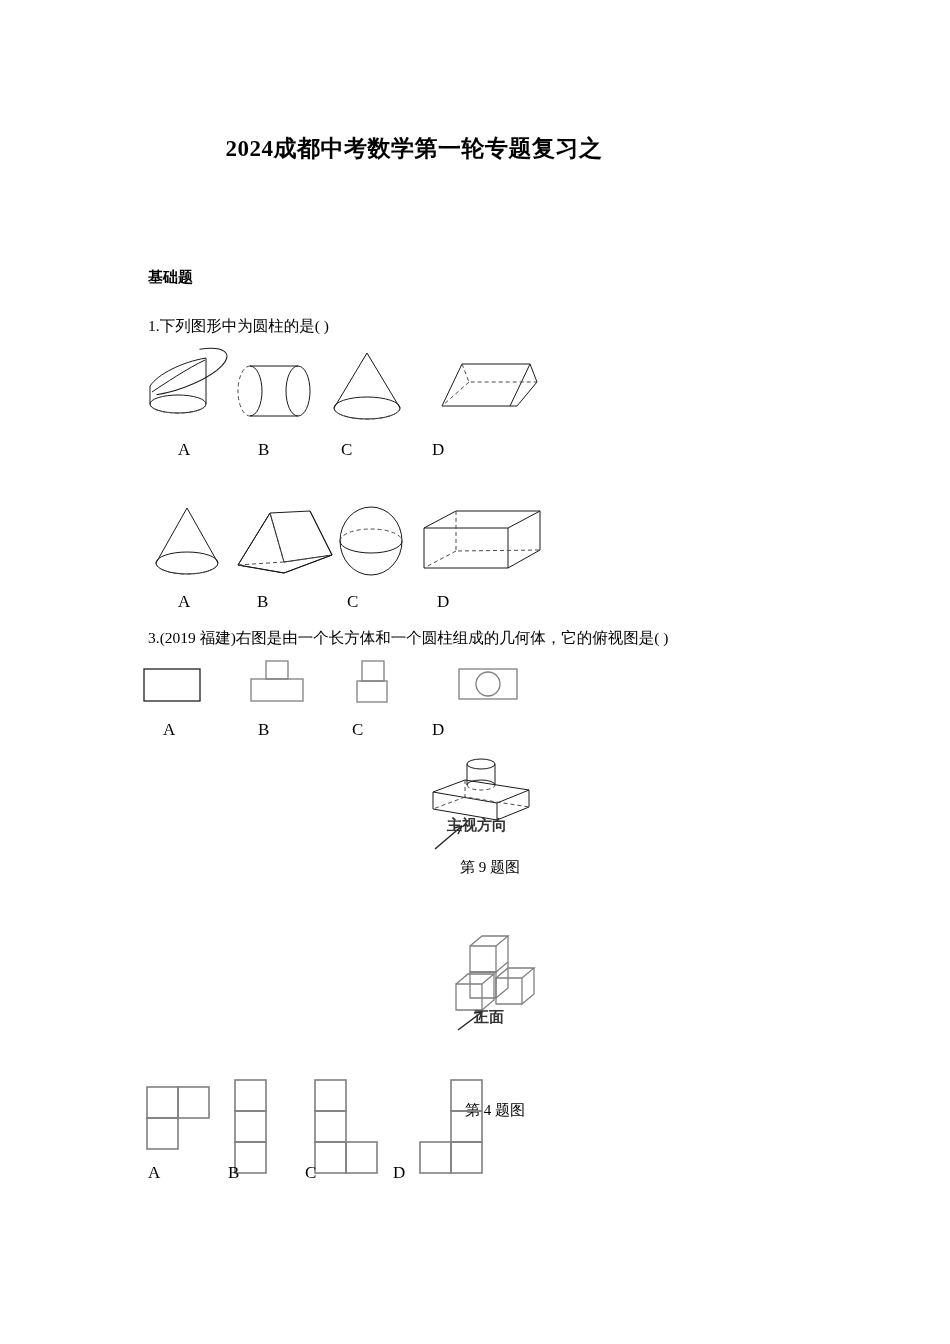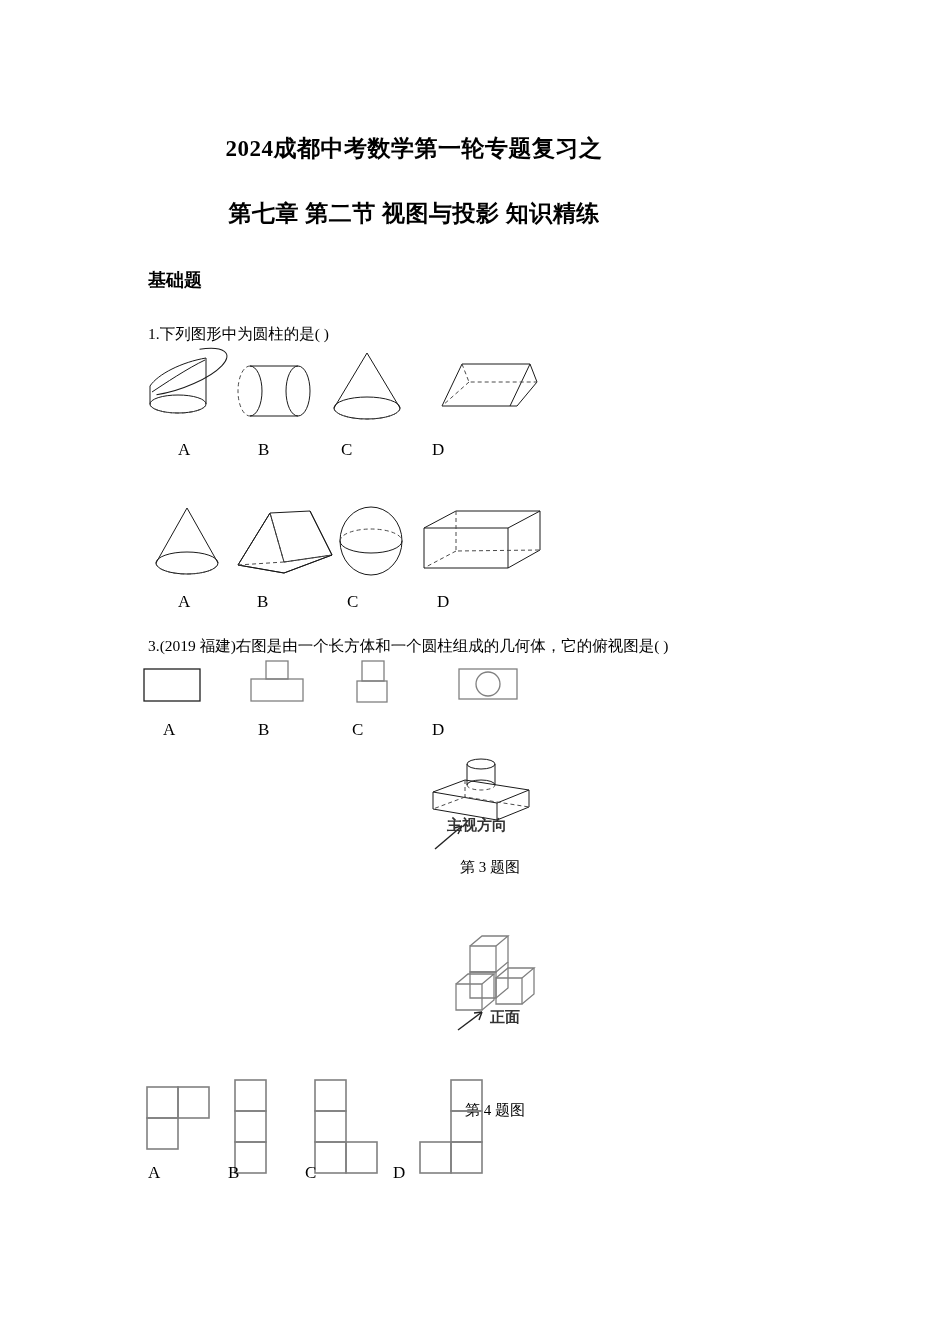--- a/index.html
+++ b/index.html
@@ -28,31 +28,30 @@
     font-weight: bold;
     font-size: 23px;
     letter-spacing: 0.5px;
   }
   #title1 { top: 133px; }
   #title2 { top: 198px; }
 
   .section-head {
     position: absolute;
     left: 148px;
-    font-size: 18px;
+    font-size: 15px;
     font-weight: bold;
     font-family: "DejaVu Sans", "Liberation Sans", sans-serif;
   }
   .qtext {
     position: absolute;
     left: 148px;
     font-size: 15.5px;
     line-height: 20px;
     white-space: nowrap;
-    margin-top: 8px;
   }
 
   .opt-label {
     position: absolute;
     font-size: 17px;
     font-family: "Liberation Serif", serif;
   }
   .caption {
     position: absolute;
     font-size: 15px;
@@ -98,21 +97,20 @@
     font-family: "Liberation Serif", serif;
     font-weight: bold;
   }
 </style>
 </head>
 <body>
 
 <div class="page">
 
   <div class="title-line" id="title1">2024成都中考数学第一轮专题复习之</div>
-  <div class="title-line" id="title2">第七章 第二节 视图与投影 知识精练</div>
 
   <div class="section-head" style="top:268px;">基础题</div>
 
   <div class="qtext" style="top:316px;">1.下列图形中为圆柱的是(        )</div>
 
   <div class="fig" style="left:148px; top:348px;">
     <svg width="70" height="70" viewBox="0 0 70 70">
       <ellipse class="solid" cx="30" cy="56" rx="28" ry="9"></ellipse>
       <path class="dashed" d="M2 56 A28 9 0 0 0 58 56"></path>
       <path class="solid" d="M2 56 L2 38"></path>
@@ -251,21 +249,21 @@
       <path class="solid" d="M8 40 L40 28 L104 38 L72 51"></path>
       <path class="solid" d="M104 38 L104 55 L72 68"></path>
       <path class="dashed" d="M40 28 L40 45 L104 55"></path>
       <path class="dashed" d="M40 45 L8 57"></path>
 
       <path class="arrowline" d="M10 97 L37 74"></path>
       <path class="arrowline" d="M37 74 L29 76 M37 74 L33 82" fill="none"></path>
     </svg>
   </div>
   <div class="dirlabel" style="left:447px; top:816px;">主视方向</div>
-  <div class="caption" style="left:420px; top:858px; width:140px;">第 3 题图</div>
+  <div class="caption" style="left:420px; top:858px; width:140px;">第 9 题图</div>
 
 
   <div class="fig" style="left:448px; top:930px;">
     <svg width="110" height="92" viewBox="0 0 110 92">
 
       <path class="flat" d="M22 16 L22 42 L48 42 L48 16 Z"></path>
       <path class="flat" d="M22 16 L34 6 L60 6 L48 16"></path>
       <path class="flat" d="M60 6 L60 32 L48 42"></path>
 
       <path class="flat" d="M22 42 L22 68 L48 68 L48 42 Z"></path>
@@ -276,21 +274,21 @@
       <path class="flat" d="M46 44 L46 70 L34 80"></path>
 
       <path class="flat" d="M48 48 L48 74 L74 74 L74 48 Z"></path>
       <path class="flat" d="M48 48 L60 38 L86 38 L74 48"></path>
       <path class="flat" d="M86 38 L86 64 L74 74"></path>
 
       <path class="arrowline" d="M10 100 L34 82"></path>
       <path class="arrowline" d="M34 82 L26 83 M34 82 L31 90"></path>
     </svg>
   </div>
-  <div class="dirlabel" style="left:490px; top:1008px;">正面</div>
+  <div class="dirlabel" style="left:474px; top:1008px;">正面</div>
   <div class="caption" style="left:425px; top:1101px; width:140px;">第 4 题图</div>
 
   <div class="fig" style="left:145px; top:1085px;">
     <svg width="70" height="72" viewBox="0 0 70 72">
       <rect class="grid-cell" x="2" y="2" width="31" height="31"></rect>
       <rect class="grid-cell" x="33" y="2" width="31" height="31"></rect>
       <rect class="grid-cell" x="2" y="33" width="31" height="31"></rect>
     </svg>
   </div>
 

